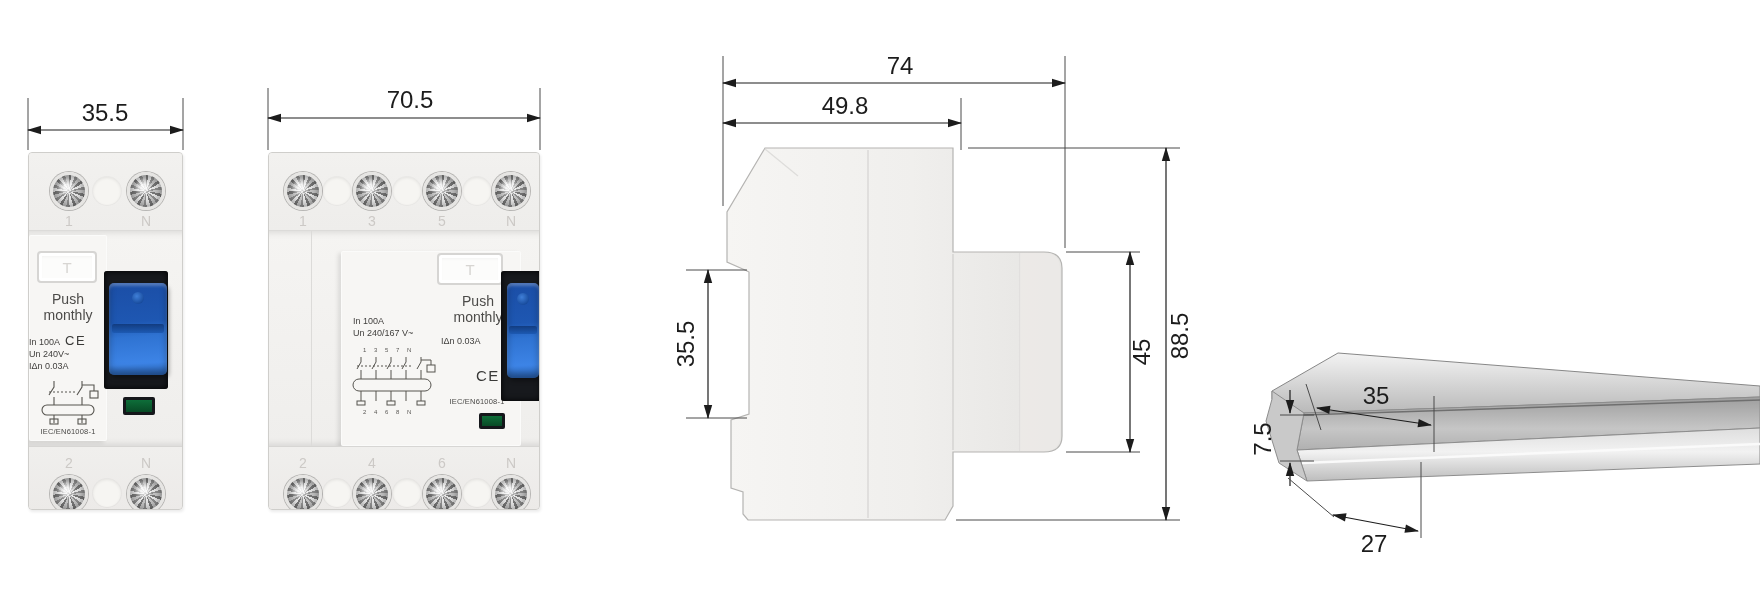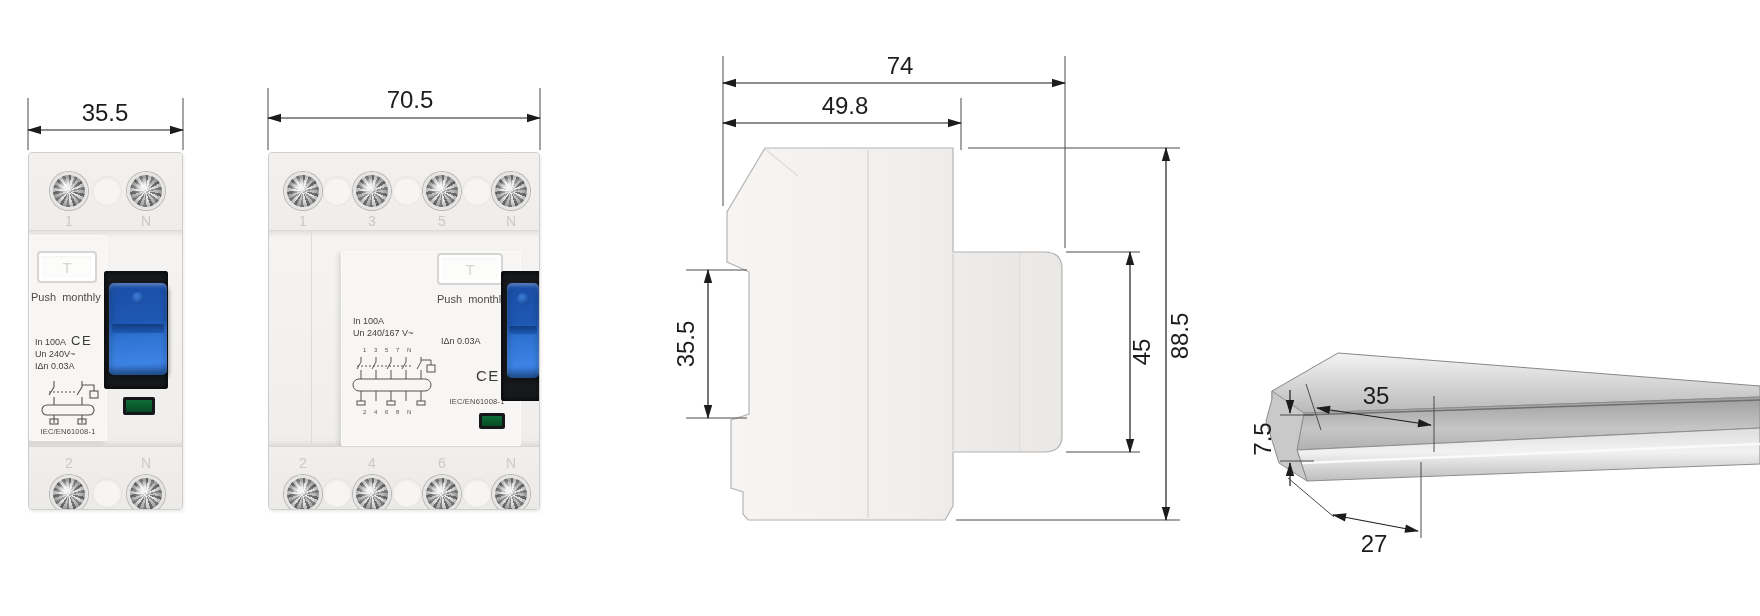--- a/index.html
+++ b/index.html
@@ -29,21 +29,21 @@
            border:3px solid #e6e5e3; box-shadow: 0 0 0 1px #b6b5b3, inset 0 0 8px rgba(0,0,0,.45); }
   .fcircle { position:absolute; width:28px; height:28px; border-radius:50%; background:#f6f5f2;
              box-shadow: inset 0 1px 3px rgba(0,0,0,.07), 0 0 0 1px rgba(0,0,0,.03); }
   .tlabel { position:absolute; width:14px; text-align:center; font-size:14px; color:#ccc9c6; }
   .seam { position:absolute; top:0; bottom:0; width:1px; background:#dcdbd9; }
 
   .testwin { position:absolute; background:#fcfcfb; border:2px solid #d6d5d3; border-radius:4px;
              box-shadow: inset 0 0 0 3px #ffffff, inset 0 2px 4px rgba(0,0,0,.10);
              display:flex; align-items:center; justify-content:center; }
   .testwin .t { font-size:15px; color:#d7d5d2; }
-  .push { position:absolute; font-size:11px; color:#4c4b49; word-spacing:3px; }
+  .push { position:absolute; font-size:14px; color:#4c4b49; text-align:center; word-spacing:3px; }
   .specs { position:absolute; font-size:9px; color:#403f3d; line-height:12px; white-space:nowrap; }
   .ce { font-size:13px; color:#3a3a38; letter-spacing:1.5px; margin-left:5px; }
   .std { position:absolute; font-size:7.5px; color:#4a4947; text-align:center; letter-spacing:.2px; white-space:nowrap; }
   .panelraised { position:absolute; background:#f7f6f4; border-radius:2px;
                  box-shadow:-3px 2px 4px rgba(0,0,0,.10), inset 0 0 0 1px rgba(255,255,255,.5); }
 
   .recess { position:absolute; background:#17191d; border-radius:3px; box-shadow: inset 0 0 6px #000; }
   .handle { position:absolute; border-radius:5px;
             background:linear-gradient(176deg,#1b4ea6 0%,#1e57b2 42%,#2f73d2 58%,#3d84e6 86%,#2d6cc4 100%);
             box-shadow: inset 0 -5px 7px rgba(0,0,0,.35), inset 0 3px 3px rgba(255,255,255,.25), 2px 3px 4px rgba(0,0,0,.35); }
@@ -181,21 +181,21 @@
       <span class="tlabel" style="left:33px; top:60px;">1</span>
       <span class="tlabel" style="left:110px; top:60px;">N</span>
     </div>
 
     <div class="face">
       <div class="panelraised" style="left:0; top:4px; width:78px; height:206px;"></div>
       <div class="testwin" style="left:8px; top:20px; width:60px; height:32px;">
         <span class="t">T</span>
       </div>
       <div class="push" style="left:2px; top:60px; width:74px;">Push monthly</div>
-      <div class="specs" style="left:6px; top:104px;">
+      <div class="specs" style="left:0; top:104px;">
         <div><span>In 100A</span><span class="ce">CE</span></div>
         <div>Un 240V~</div>
         <div>IΔn 0.03A</div>
       </div>
       <svg class="wiring" style="left:5px; top:148px;" width="72" height="46" viewBox="0 0 72 46">
         <g fill="none" stroke="#56544f" stroke-width="1.1">
           <path d="M20,2 v6 l-5,8 M20,18 v8 M20,36 v8"></path>
           <path d="M48,2 v6 l-5,8 M48,18 v8 M48,36 v8"></path>
           <path d="M15,13 h28" stroke-dasharray="2,2"></path>
           <rect x="8" y="26" width="52" height="10" rx="5"></rect>

